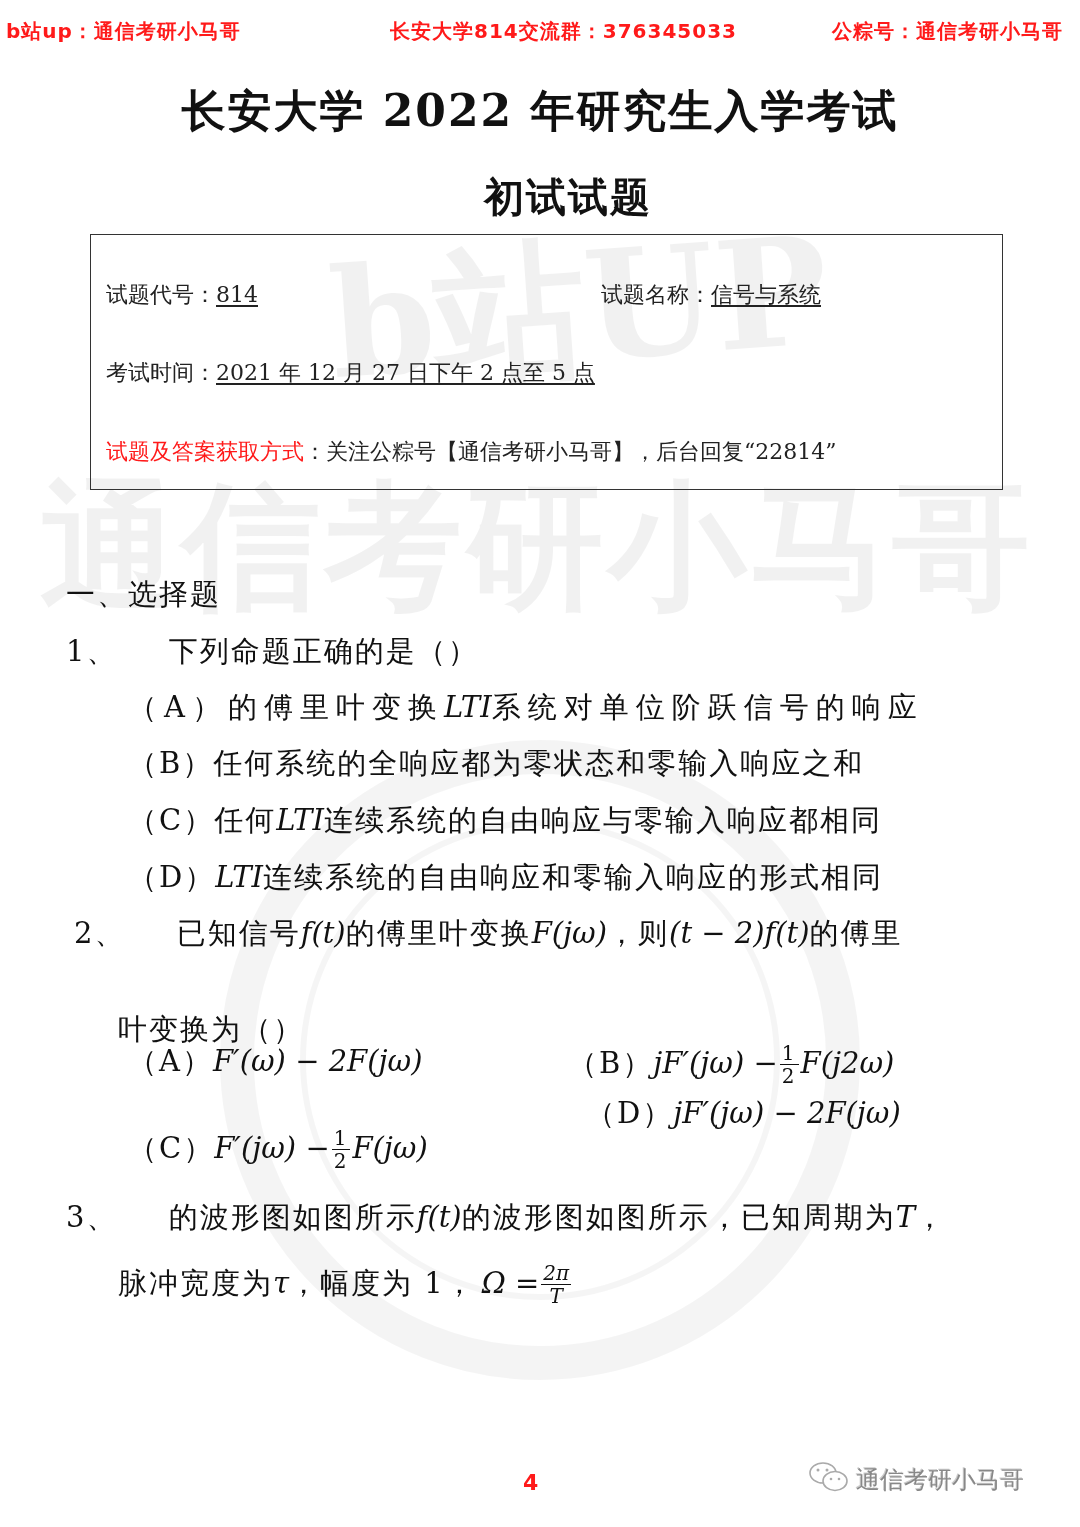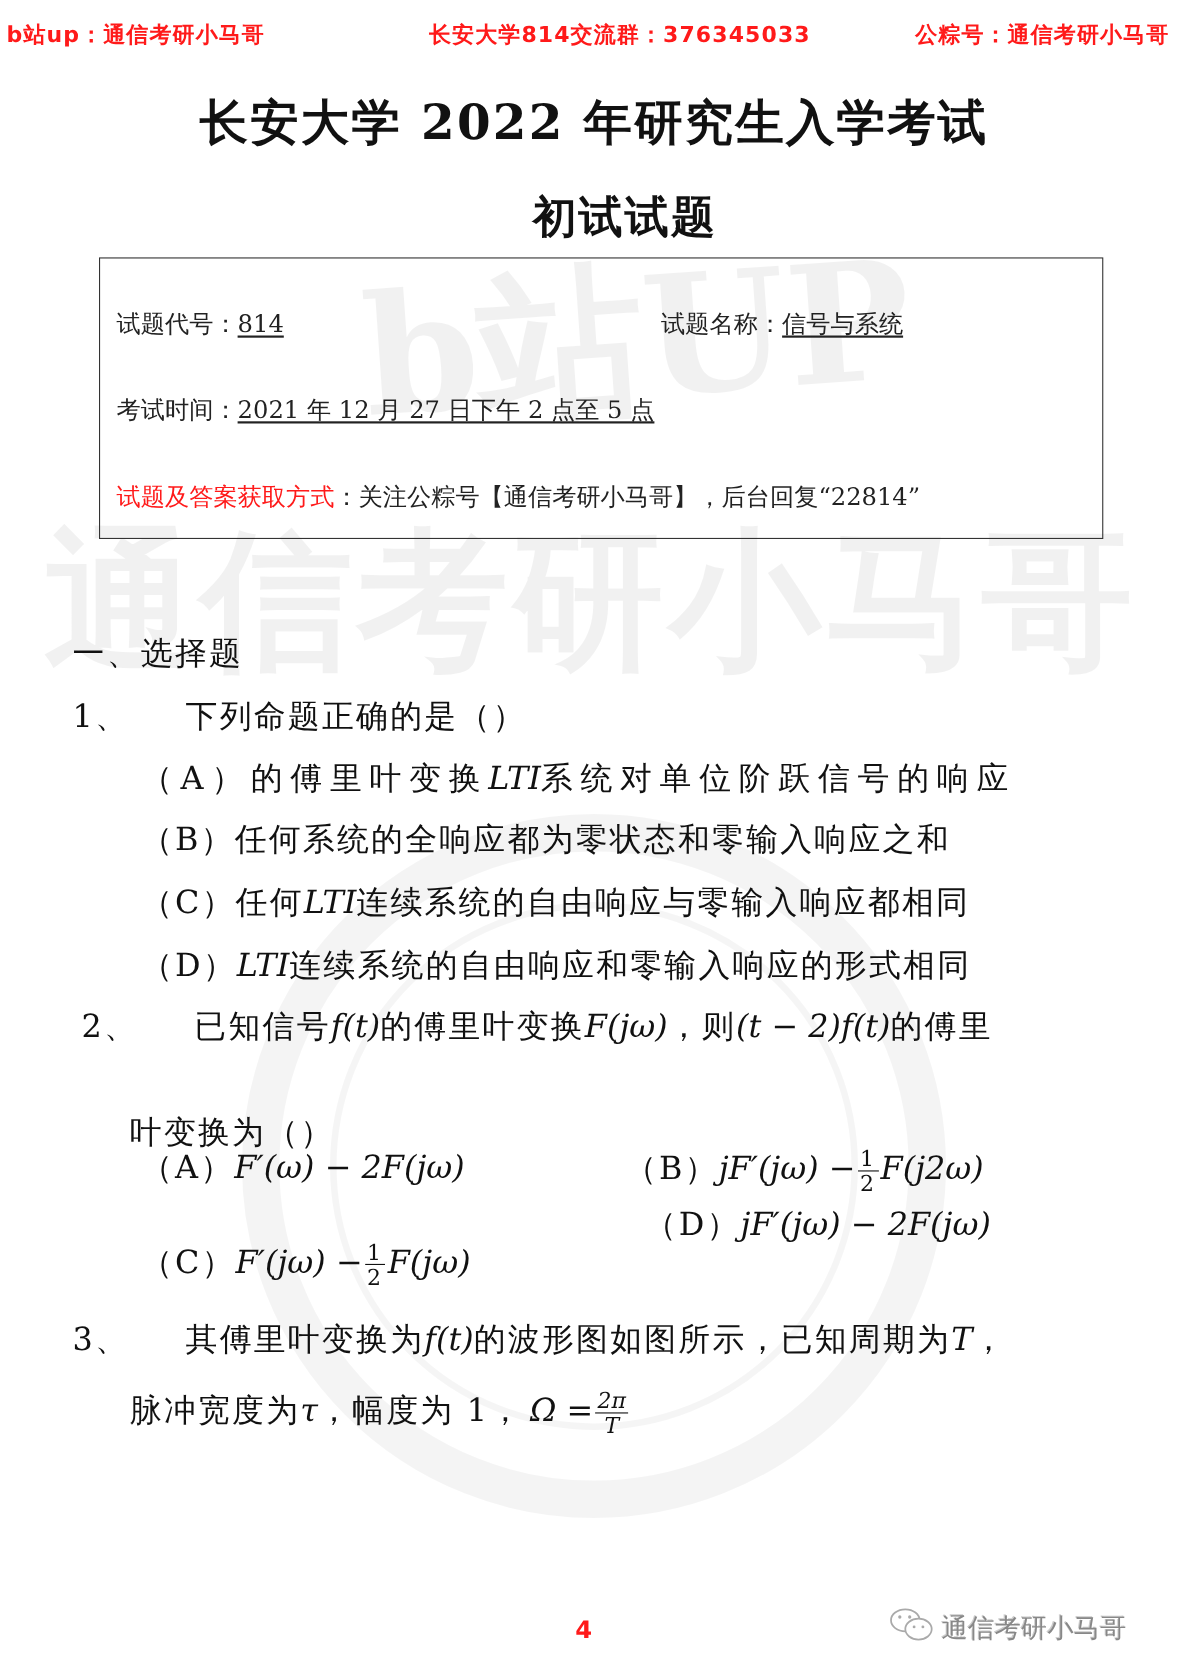--- a/index.html
+++ b/index.html
@@ -98,21 +98,21 @@
 </div>
 <div class="q" style="left:128px;top:1127px;">
   <span>（C）</span><span class="math">F′(jω) −</span><span class="frac"><span class="n">1</span><span class="d">2</span></span><span class="math">F(jω)</span>
 </div>
 <div class="q" style="left:586px;top:1094px;">
   <span>（D）</span><span class="math">jF′(jω) − 2F(jω)</span>
 </div>
 
 <div class="q" style="left:66px;top:1198px;">
   <span>3、</span>
-  <span style="margin-left:40px;">其傅里叶变换为</span><span class="math">f(t)</span><span>的波形图如图所示，已知周期为</span><span class="math">T</span><span>，</span>
+  <span style="margin-left:40px;">的波形图如图所示</span><span class="math">f(t)</span><span>的波形图如图所示，已知周期为</span><span class="math">T</span><span>，</span>
 </div>
 <div class="q" style="left:118px;top:1262px;">
   <span>脉冲宽度为</span><span class="math">τ</span><span>，幅度为 1，</span><span class="math" style="margin-left:6px;">Ω =</span><span class="frac"><span class="n math">2π</span><span class="d math">T</span></span>
 </div>
 
 <div class="pagenum">4</div>
 <div class="wechat">
   <span>
     <svg width="42" height="36" viewBox="0 0 42 36">
       <ellipse cx="15" cy="13" rx="13" ry="10" fill="none" stroke="#aaa" stroke-width="1.6"></ellipse>

